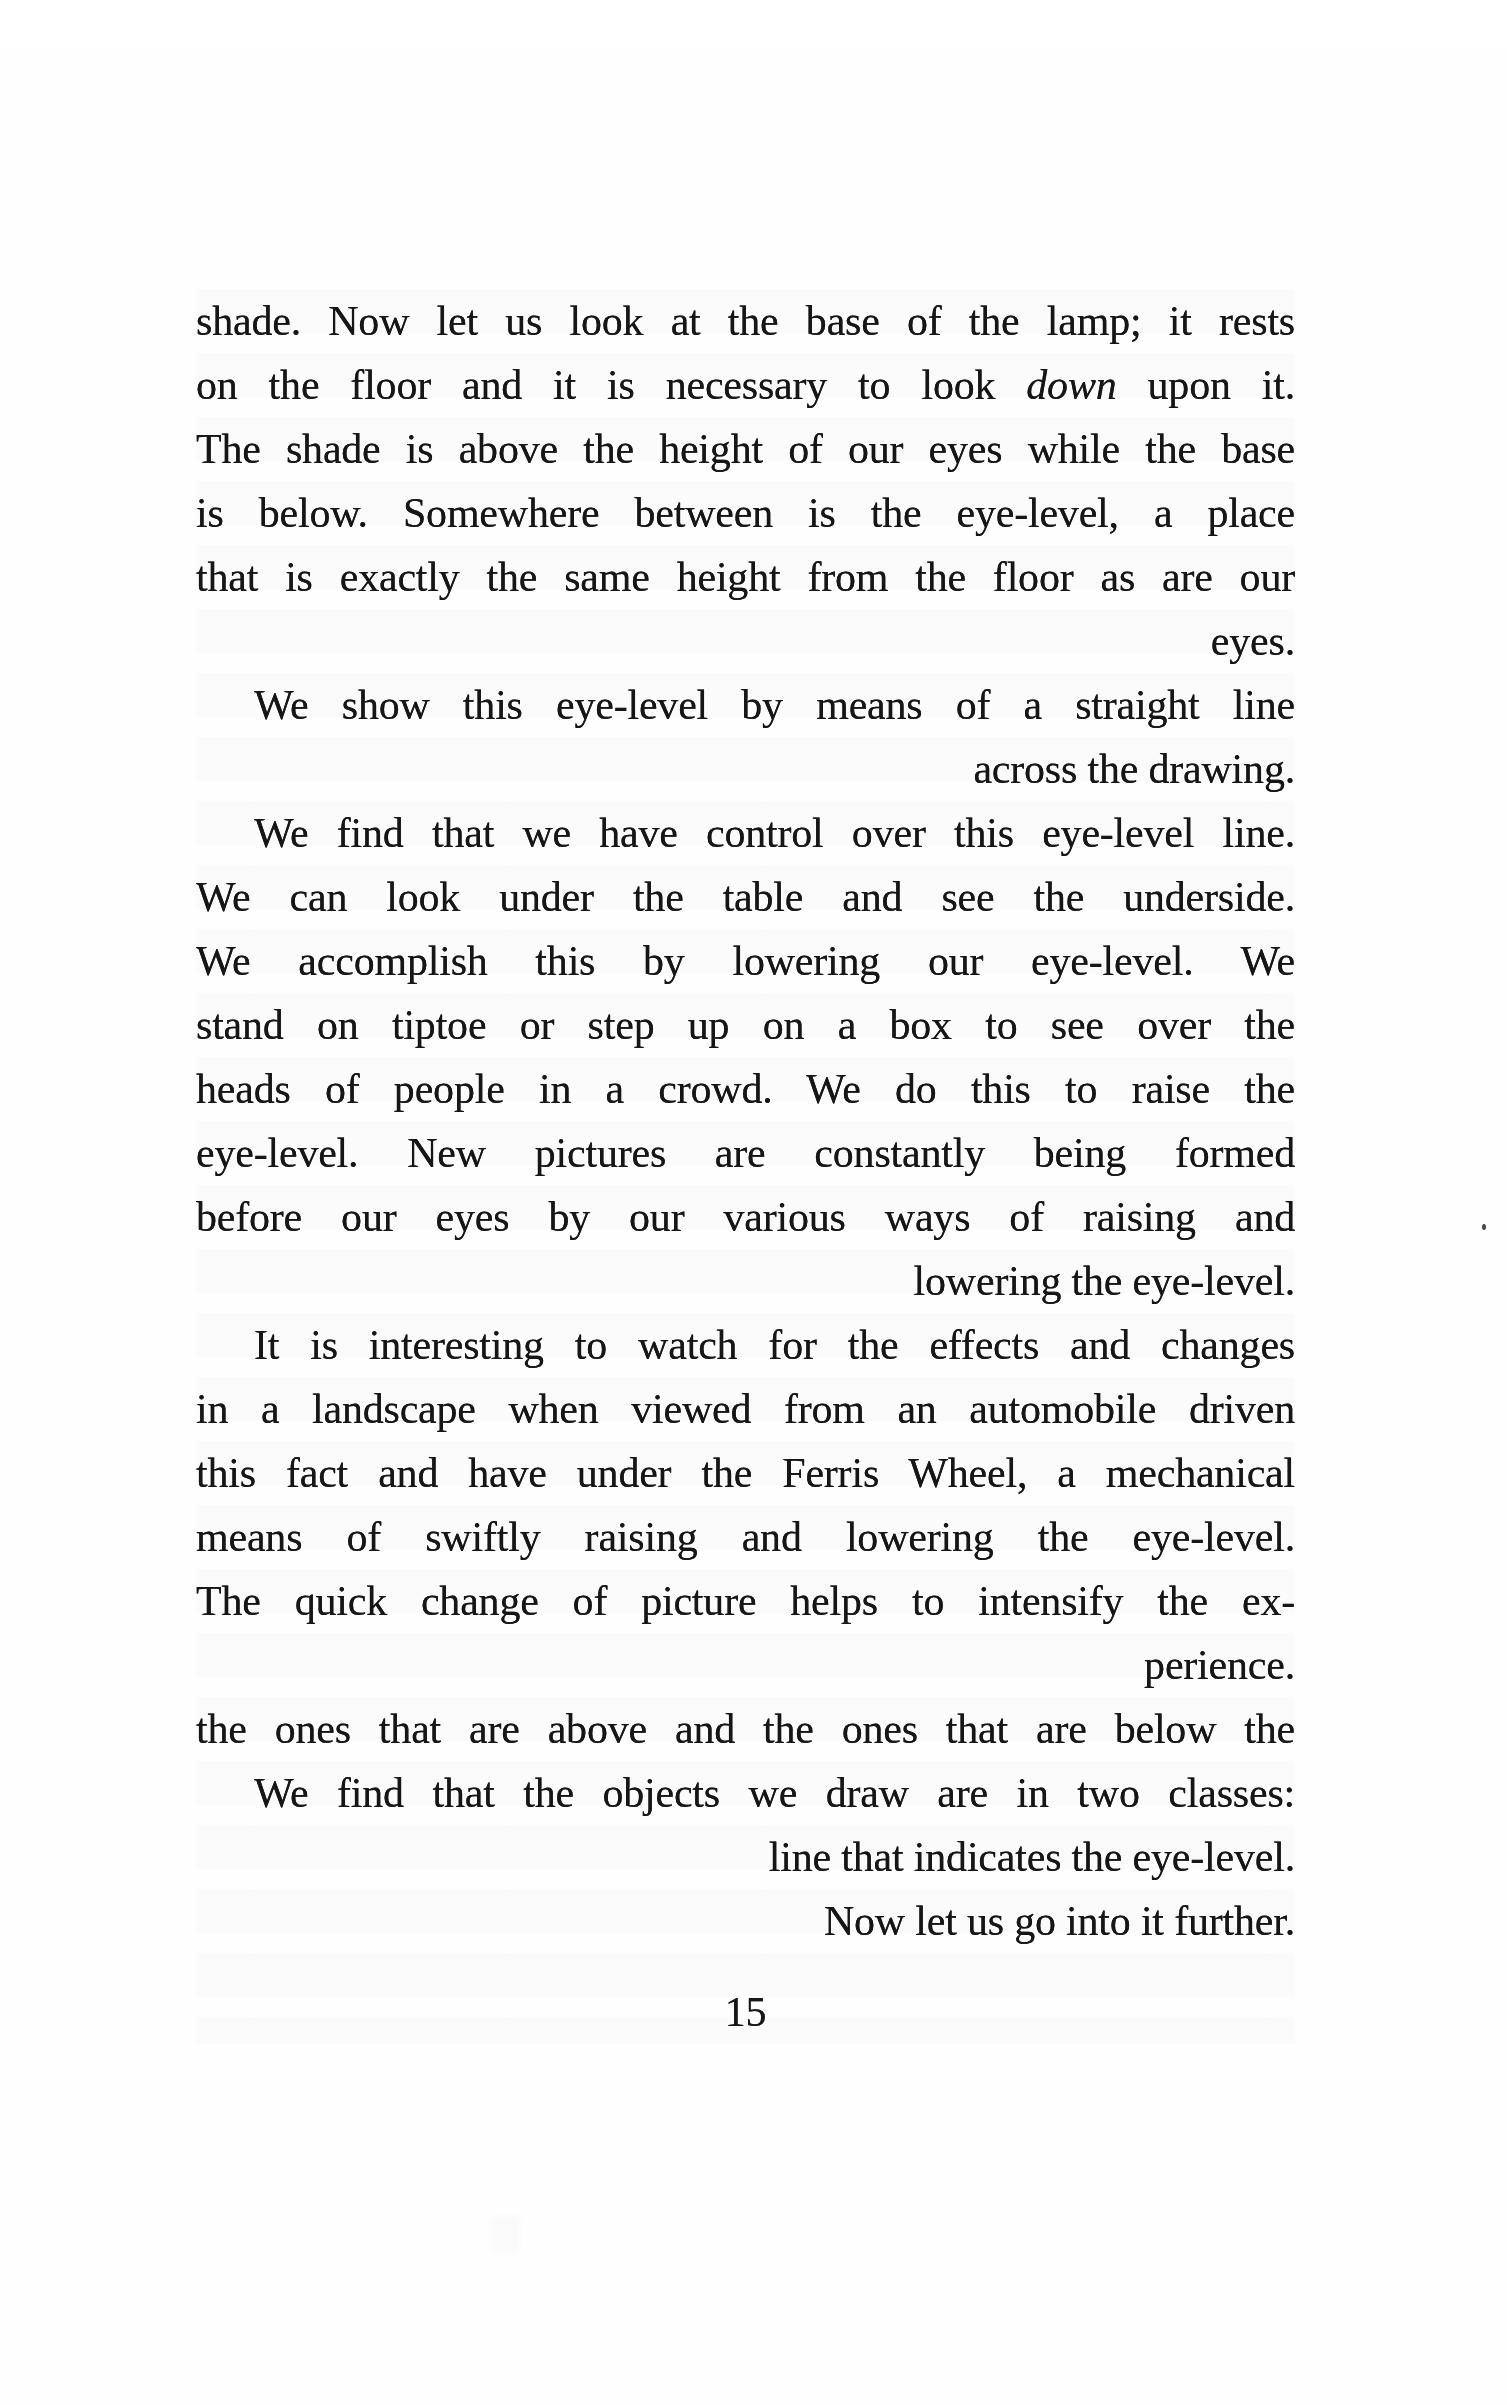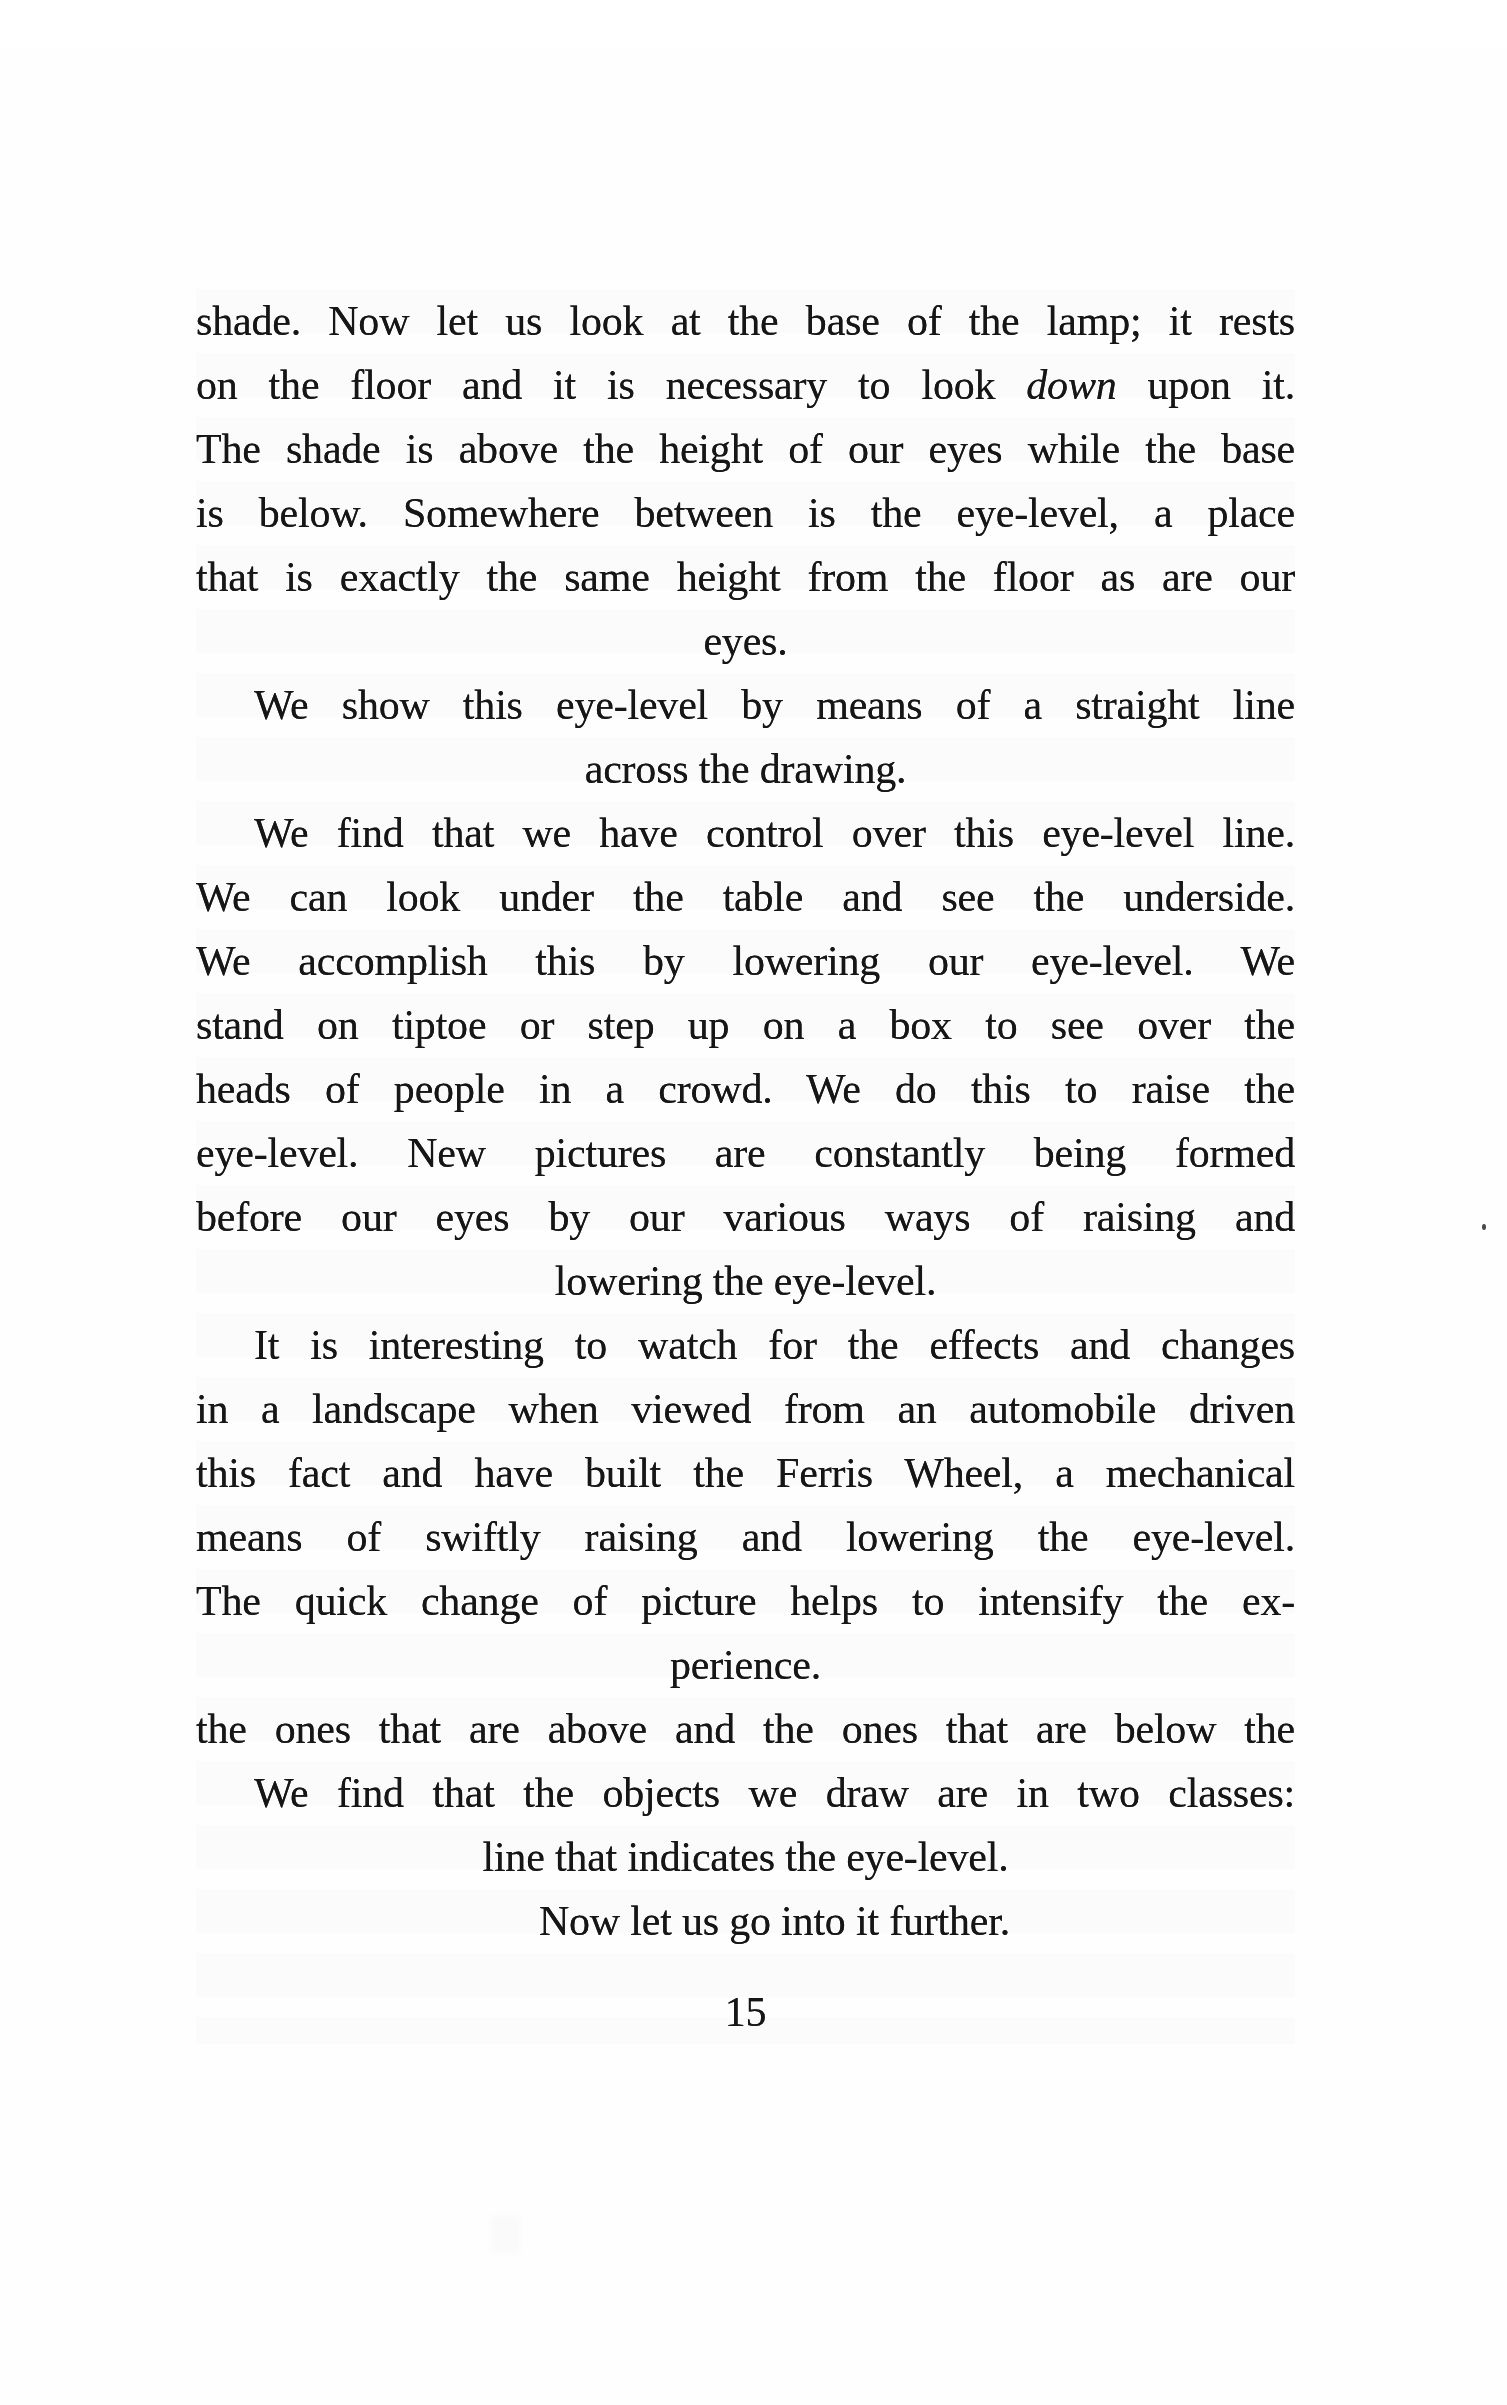--- a/index.html
+++ b/index.html
@@ -22,21 +22,21 @@
     line-height: 64px;
     letter-spacing: -0.2px;
     color: #161616;
     text-shadow: 0 0 0.6px rgba(10,10,10,0.85);
     
     background: repeating-linear-gradient(
       to bottom,
       rgba(0,0,0,0.012) 0px, rgba(0,0,0,0.012) 44px,
       rgba(0,0,0,0.0) 44px, rgba(0,0,0,0.0) 64px);
   }
-  .line { width: 100%; text-align: center; }
+  .line { width: 100%; text-align: right; }
   .line.j { text-align: justify; text-align-last: justify; }
   .line.ind { padding-left: 58px; box-sizing: border-box; }
   .line em { }
   .page-number {
     margin-top: 27px;
     text-align: center;
     text-align-last: center;
   }
   .smudge {
     position: absolute;
@@ -88,21 +88,21 @@
       <div class="line j ind"><span>We find that we have control over this eye-level line.</span></div>
       <div class="line j"><span>We can look under the table and see the underside.</span></div>
       <div class="line j"><span>We accomplish this by lowering our eye-level.  We</span></div>
       <div class="line j"><span>stand on tiptoe or step up on a box to see over the</span></div>
       <div class="line j"><span>heads of people in a crowd.  We do this to raise the</span></div>
       <div class="line j"><span>eye-level.  New pictures are constantly being formed</span></div>
       <div class="line j"><span>before our eyes by our various ways of raising and</span></div>
       <div class="line"><span>lowering the eye-level.</span></div>
       <div class="line j ind"><span>It is interesting to watch for the effects and changes</span></div>
       <div class="line j"><span>in a landscape when viewed from an automobile driven</span></div>
-      <div class="line j"><span>this fact and have built the Ferris Wheel, a mechanical</span></div>
+      <div class="line j"><span>this fact and have under the Ferris Wheel, a mechanical</span></div>
       <div class="line j"><span>means of swiftly raising and lowering the eye-level.</span></div>
       <div class="line j"><span>The quick change of picture helps to intensify the ex-</span></div>
       <div class="line"><span>perience.</span></div>
       <div class="line j"><span>the ones that are above and the ones that are below the</span></div>
       <div class="line j ind"><span>We find that the objects we draw are in two classes:</span></div>
       <div class="line"><span>line that indicates the eye-level.</span></div>
       <div class="line ind"><span>Now let us go into it further.</span></div>
       <div class="line page-number">15</div>
   </div>
 

